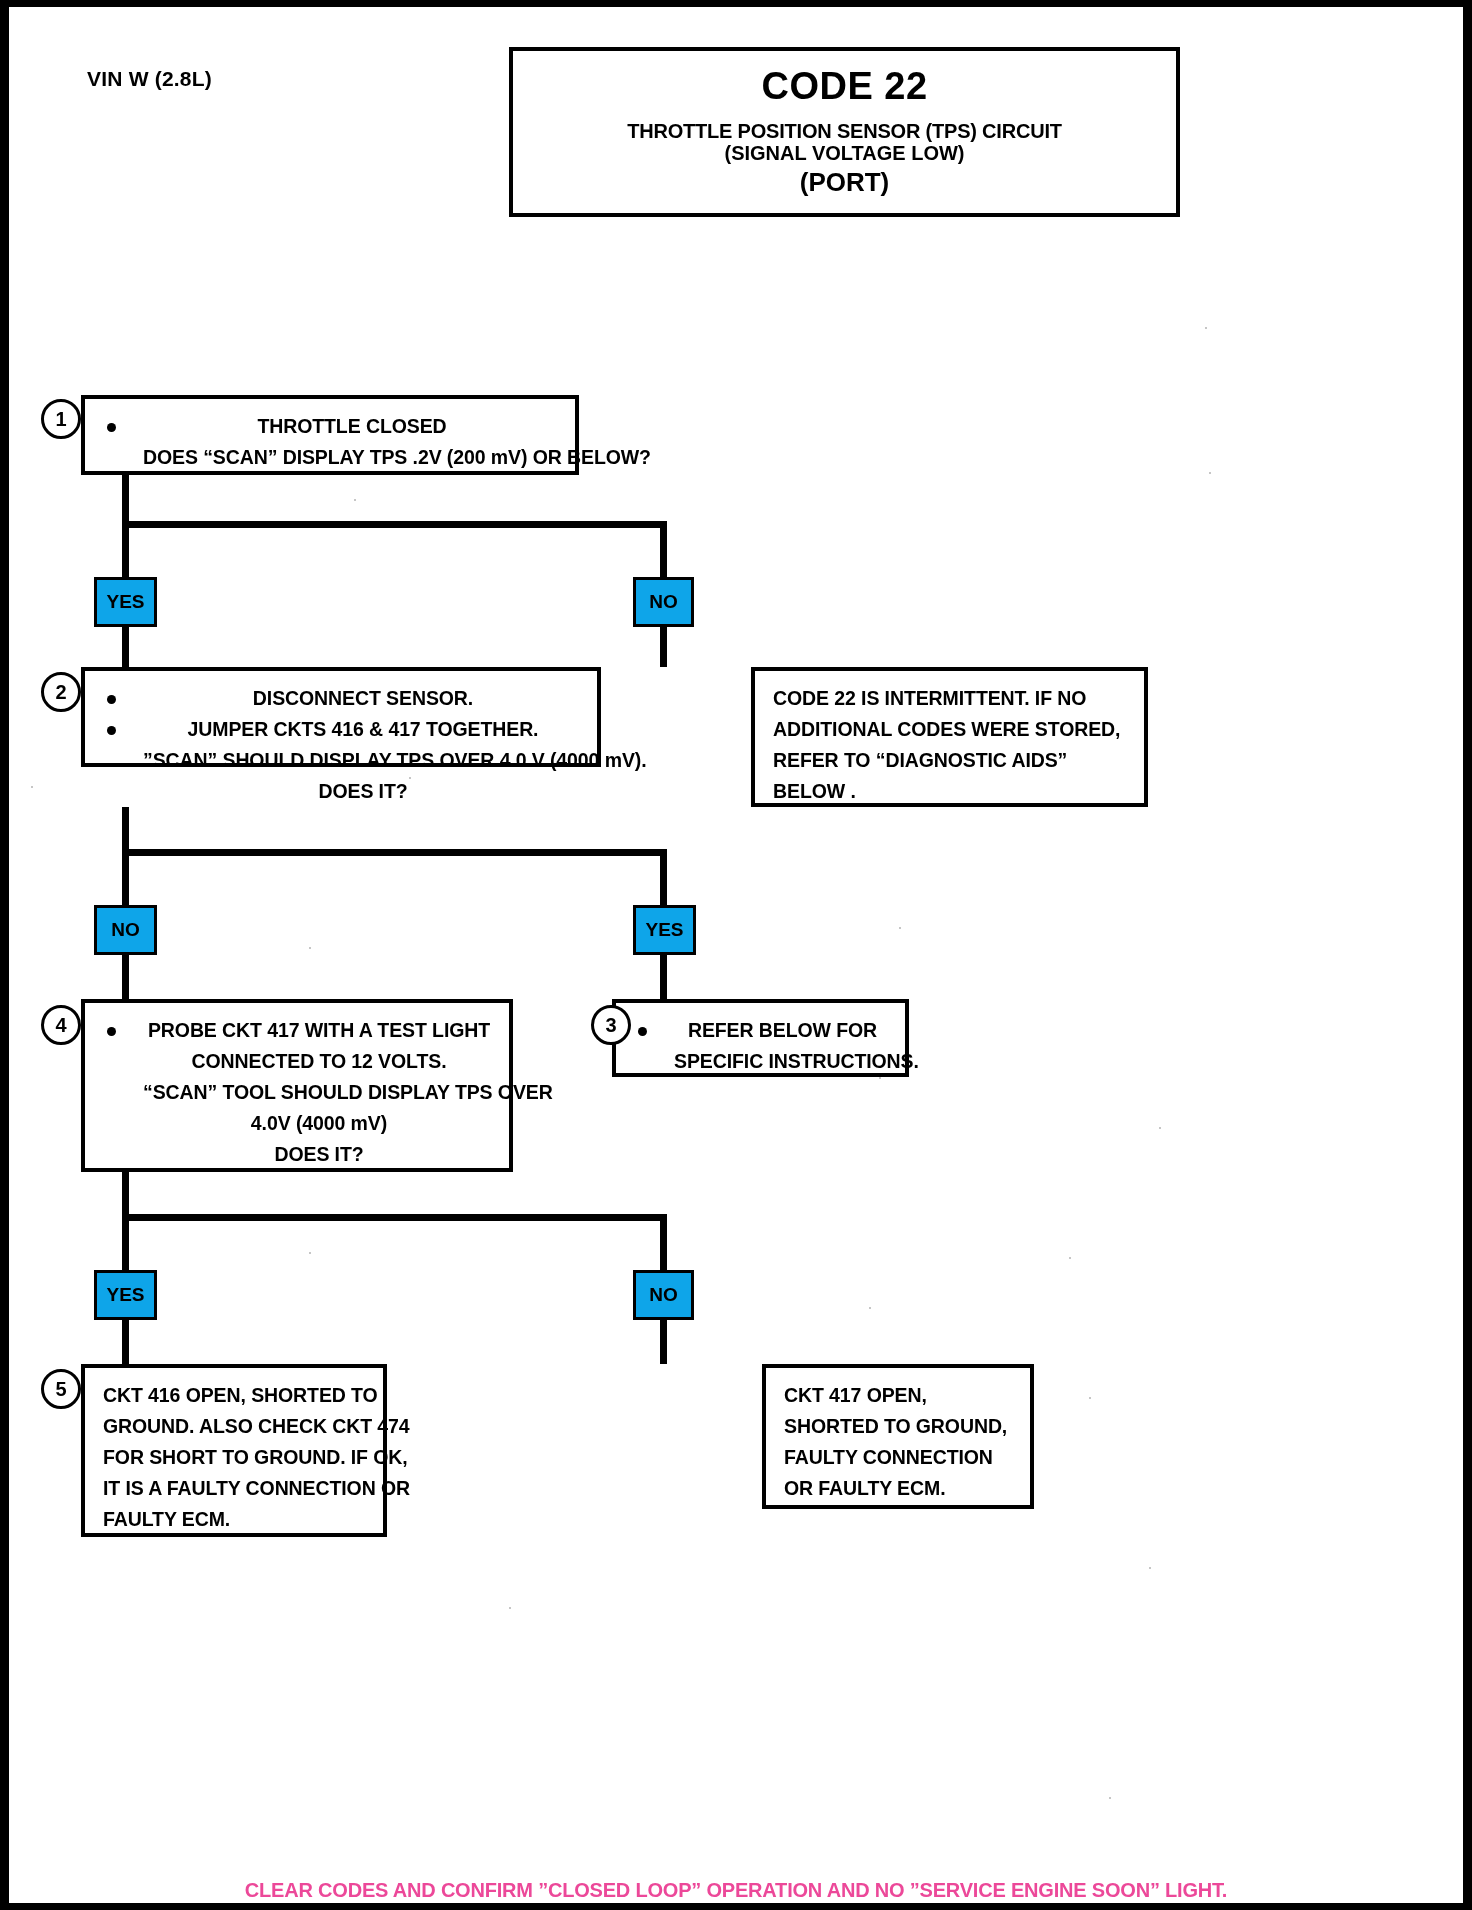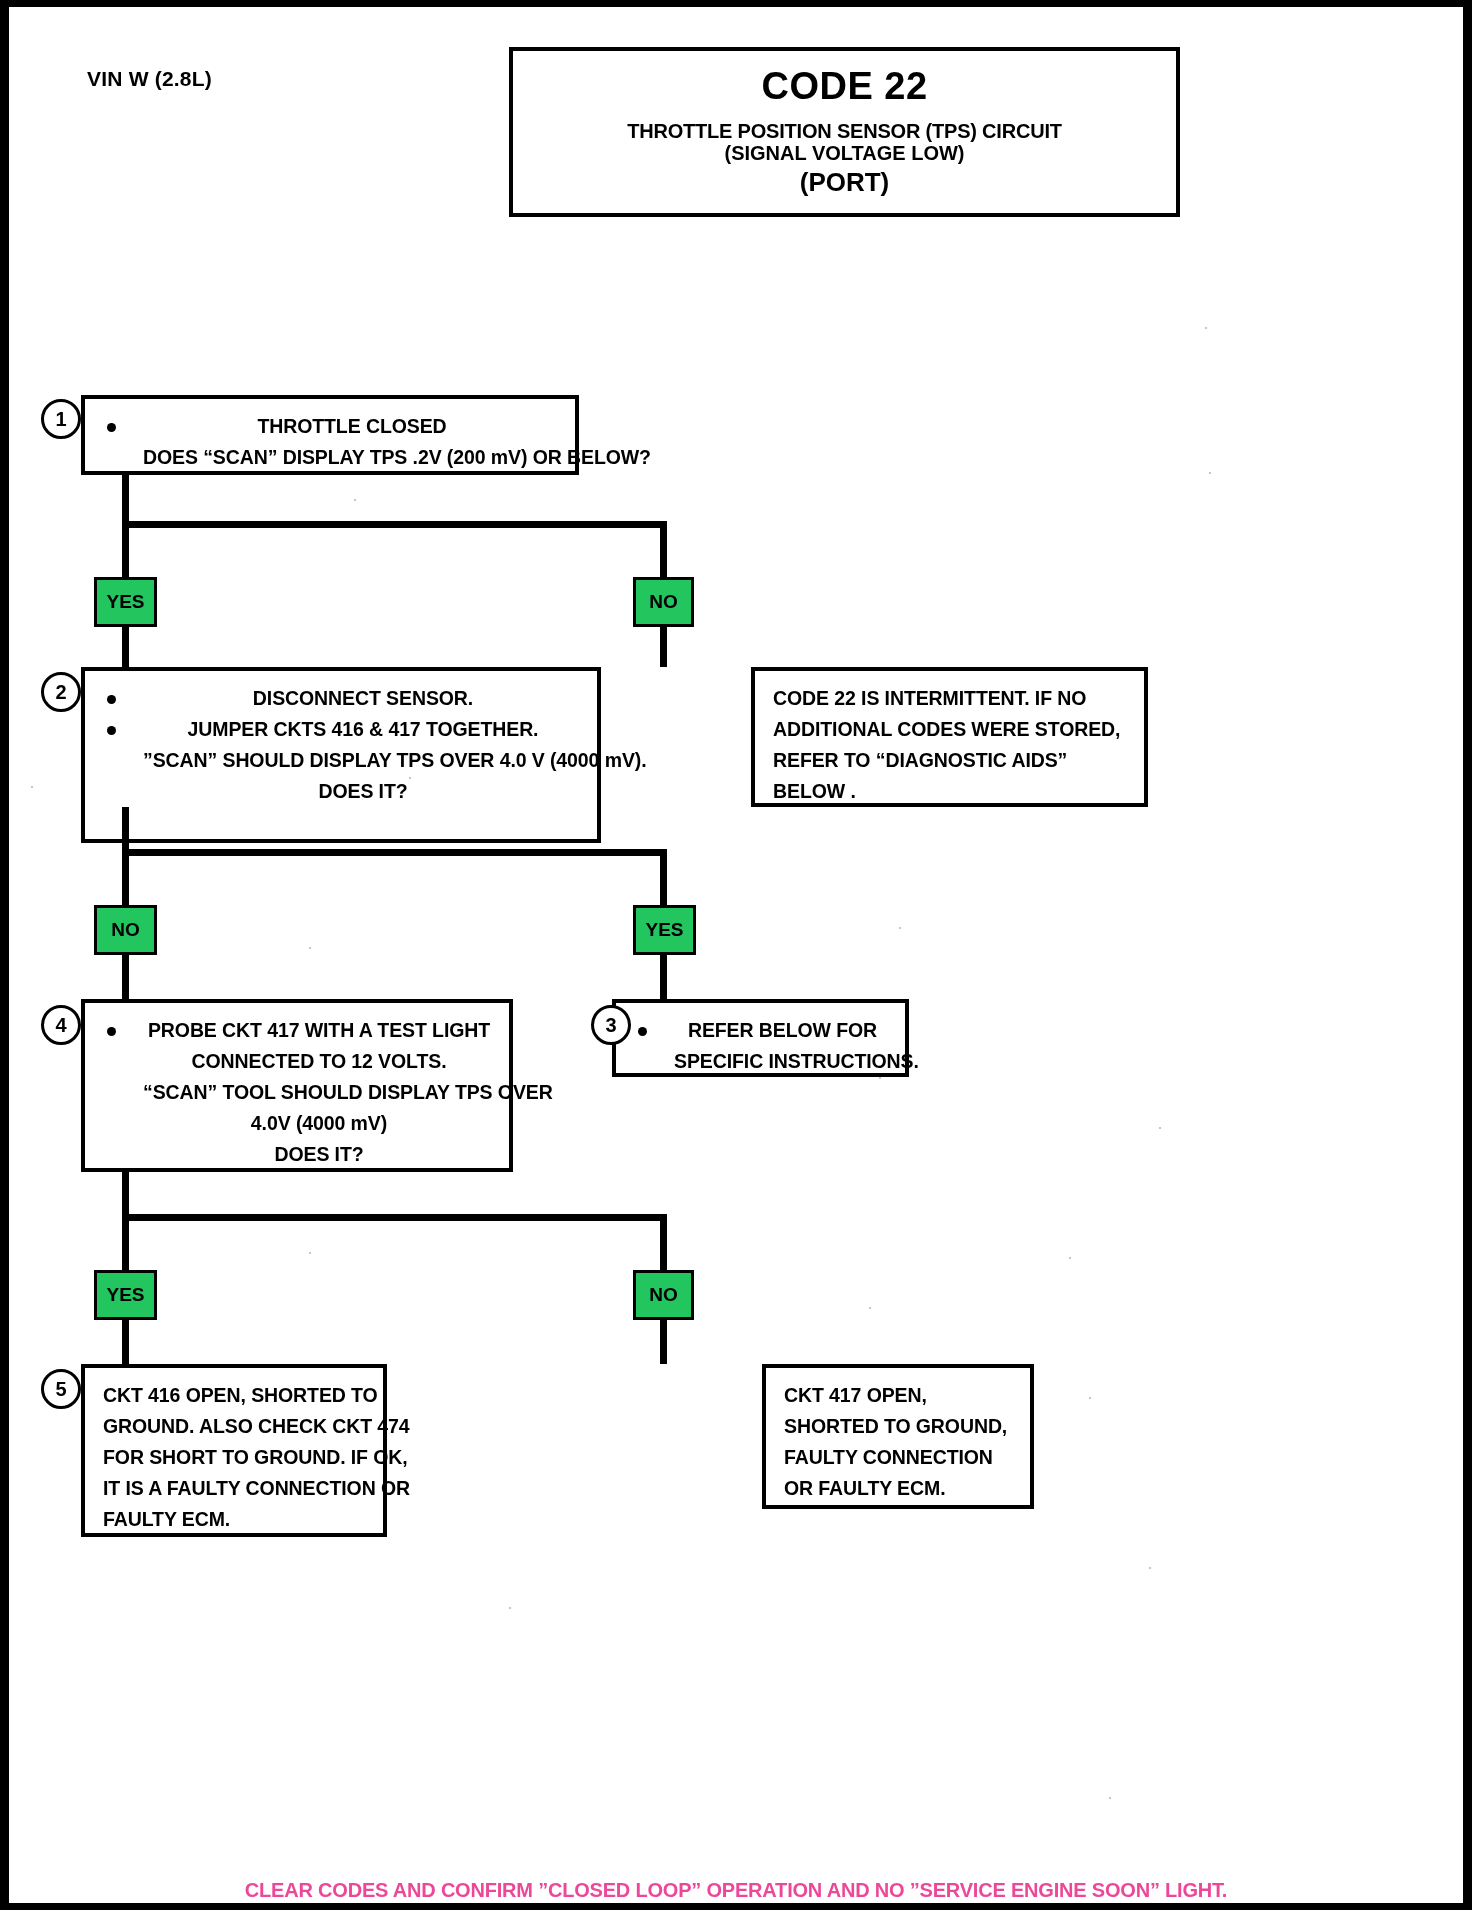--- a/index.html
+++ b/index.html
@@ -106,21 +106,21 @@
     font-weight: bold;
     text-align: center;
     line-height: 35px;
     color: #000;
     z-index: 5;
   }
 
   
   .tag {
     border: 3px solid #000;
-    background: #22c55e;
+    background: #0ea5e9;
     font-size: 19px;
     font-weight: bold;
     text-align: center;
     color: #000;
     display: flex;
     align-items: center;
     justify-content: center;
     z-index: 4;
   }
 
@@ -165,21 +165,21 @@
   <div class="abs ln" style="left:113px; top:482px; width:7px; height:62px;"></div>
   <div class="abs ln" style="left:651px; top:482px; width:7px; height:62px;"></div>
 
   <div class="abs tag" style="left:85px; top:538px; width:63px; height:50px;">YES</div>
   <div class="abs tag" style="left:624px; top:538px; width:61px; height:50px;">NO</div>
 
   <div class="abs ln" style="left:113px; top:588px; width:7px; height:40px;"></div>
   <div class="abs ln" style="left:651px; top:588px; width:7px; height:40px;"></div>
 
   <div class="abs stepnum" style="left:32px; top:633px;">2</div>
-  <div class="abs fbox bulleted" style="left:72px; top:628px; width:520px; height:176px;">
+  <div class="abs fbox bulleted" style="left:72px; top:628px; width:520px; height:100px;">
     <div class="line bul">DISCONNECT SENSOR.</div>
     <div class="line bul">JUMPER CKTS 416 &amp; 417 TOGETHER.</div>
     <div class="line">”SCAN” SHOULD DISPLAY TPS OVER  4.0 V (4000 mV).</div>
     <div class="line">DOES IT?</div>
   </div>
 
   <div class="abs fbox plain" style="left:742px; top:628px; width:397px; height:140px;">
     <div class="line">CODE 22 IS INTERMITTENT.  IF NO</div>
     <div class="line">ADDITIONAL CODES WERE STORED,</div>
     <div class="line">REFER TO  “DIAGNOSTIC AIDS”</div>

